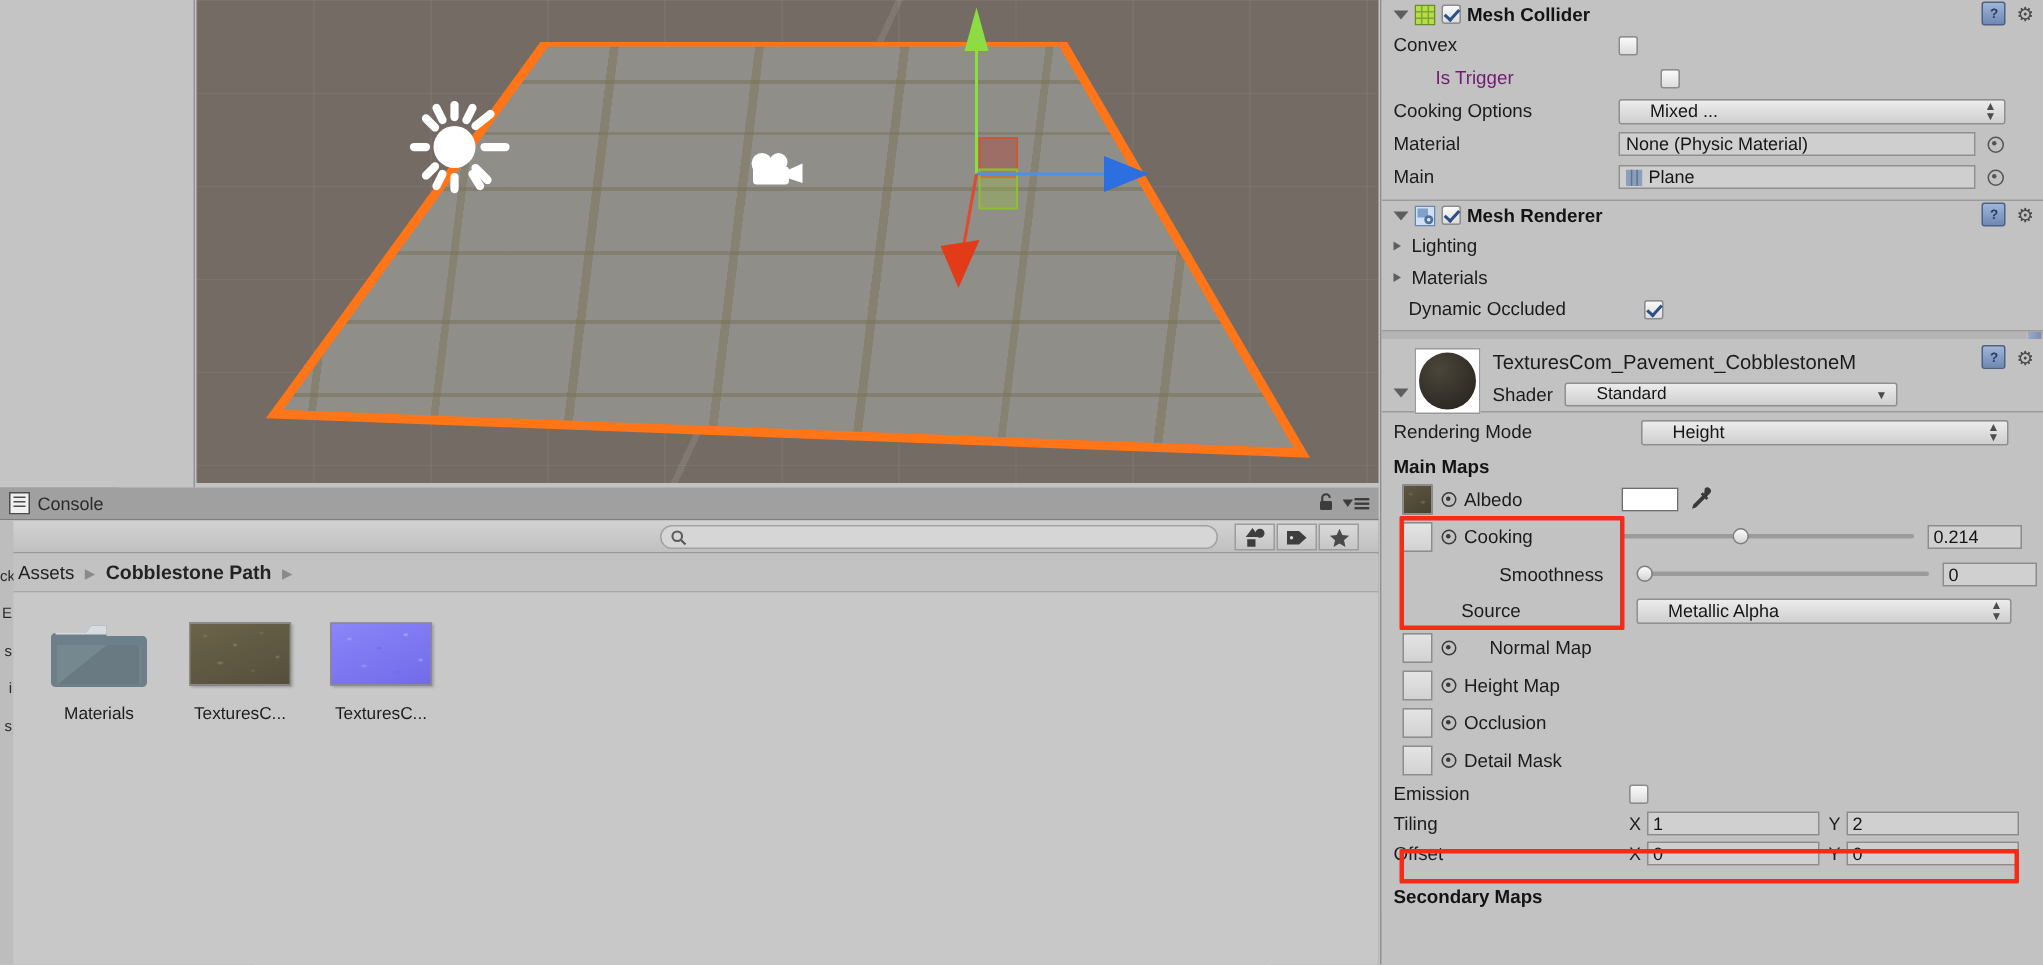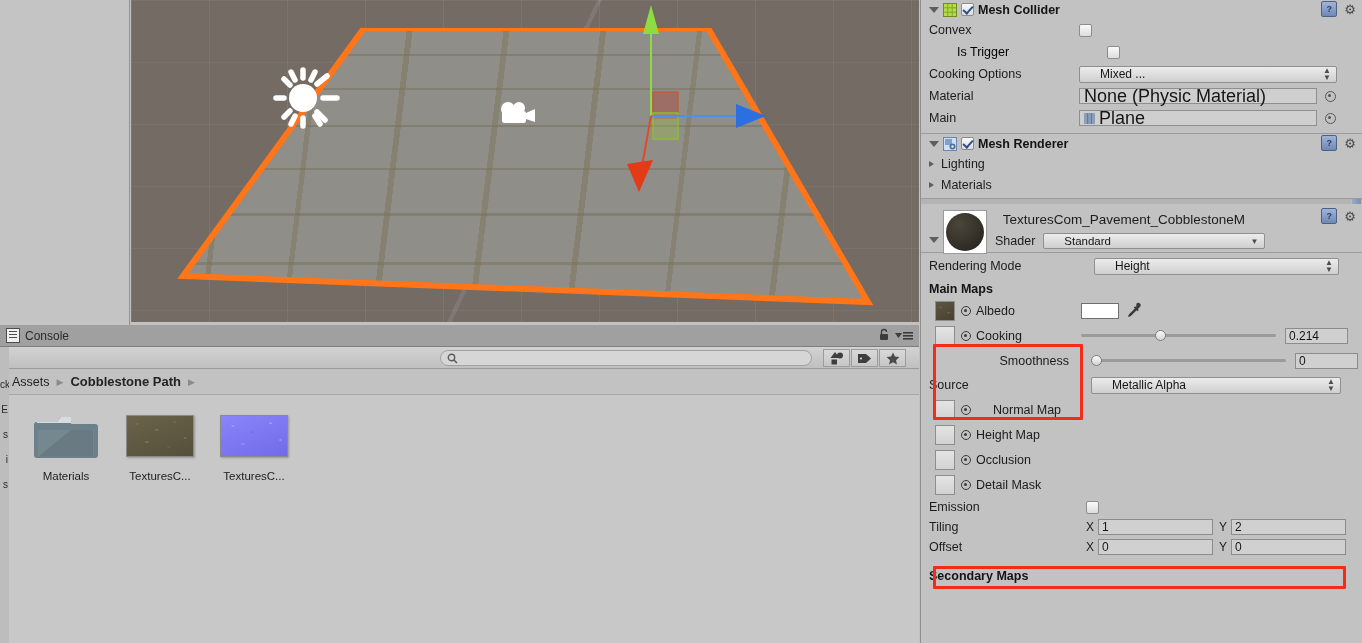--- a/index.html
+++ b/index.html
@@ -188,35 +188,35 @@
   .foldout.open{border-left:5px solid transparent;border-right:5px solid transparent;border-top:6px solid #5e5e5e;border-bottom:0;}
   .comp-title{font-weight:bold;font-size:12.5px;color:#141414;}
   .comp-icons{position:absolute;right:6px;top:1px;display:flex;align-items:center;gap:7px;}
   .help-ico{width:14px;height:14px;background:linear-gradient(to bottom,#9fb4d8,#6f88b4);
     border:1px solid #4e6183;border-radius:2px;display:flex;align-items:center;justify-content:center;
     color:#2a3c5c;font-size:9px;font-weight:bold;line-height:1;}
   .gear-ico{color:#4a4a4a;font-size:13px;line-height:1;}
 
   .row{display:flex;align-items:center;height:22px;position:relative;padding-left:8px;}
   .row .lbl{font-size:12.5px;color:#1c1c1c;width:150px;}
-  .row .lbl.dim{color:#000000;}
+  .row .lbl.dim{color:#701a75;}
   .row .lbl.ind{padding-left:28px;width:122px;}
 
   .ucheck{width:13px;height:13px;background:linear-gradient(to bottom,#fafafa,#dcdcdc);
     border:1px solid #8c8c8c;border-radius:2px;box-sizing:border-box;display:inline-block;position:relative;}
   .ucheck.on::after{content:"";position:absolute;left:3px;top:0px;width:4px;height:8px;
     border:solid #2b4f86;border-width:0 2.4px 2.4px 0;transform:rotate(42deg);}
 
   .popup{height:17px;background:linear-gradient(to bottom,#ececec,#cfcfcf);
     border:1px solid #8f8f8f;border-radius:2px;box-sizing:border-box;
     display:flex;align-items:center;padding:0 20px;font-size:12px;color:#161616;position:relative;}
   .popup .arrows{position:absolute;right:5px;top:50%;transform:translateY(-50%);
     font-size:8px;line-height:7px;color:#4c4c4c;text-align:center;}
   .objfield{height:16px;background:#cfcfcf;border:1px solid #8f8f8f;box-sizing:border-box;
-    display:flex;align-items:center;padding:0 4px;gap:4px;font-size:18px;color:#161616;}
+    display:flex;align-items:center;padding:0 4px;gap:4px;font-size:12px;color:#161616;}
   .dot-ico{width:11px;height:11px;border:1.5px solid #555;border-radius:50%;
     display:inline-block;position:relative;box-sizing:border-box;}
   .dot-ico::after{content:"";position:absolute;left:2.2px;top:2.2px;width:3px;height:3px;background:#555;border-radius:50%;}
 
   .sec-head{font-weight:bold;font-size:12.5px;color:#141414;padding:3px 0 2px 8px;}
   .tex-slot{width:20px;height:20px;border:1px solid #8d8d8d;box-sizing:border-box;
     background:linear-gradient(to bottom,#e4e4e4,#d2d2d2);}
   .tex-slot.albedo{background-color:#544d38;
     background-image:
       radial-gradient(ellipse 3px 2px at 25% 30%,#6e6750 0%,transparent 70%),
@@ -227,21 +227,21 @@
   .radio-ico::after{content:"";position:absolute;left:2px;top:2px;width:3px;height:3px;background:#3a3a3a;border-radius:50%;}
 
   .slider{position:relative;height:14px;display:flex;align-items:center;}
   .slider .track{width:100%;height:3px;background:#9b9b9b;border-radius:2px;}
   .slider .knob{position:absolute;width:11px;height:11px;border-radius:50%;
     background:linear-gradient(to bottom,#fbfbfb,#d4d4d4);border:1px solid #7e7e7e;box-sizing:border-box;}
   .numfield{height:16px;background:#d0d0d0;border:1px solid #8c8c8c;box-sizing:border-box;
     display:flex;align-items:center;padding:0 3px;font-size:12px;color:#151515;}
   .colorswatch{width:38px;height:16px;background:#ffffff;border:1px solid #6e6e6e;box-sizing:border-box;}
 
-  .mat-header{display:flex;align-items:flex-start;padding:6px 0 0 10px;gap:8px;position:relative;height:48px;box-sizing:border-box;text-align:right;}
+  .mat-header{display:flex;align-items:flex-start;padding:6px 0 0 10px;gap:8px;position:relative;height:48px;box-sizing:border-box;}
   .mat-preview{width:44px;height:44px;background:#fff;border:1px solid #9a9a9a;
     display:flex;align-items:center;justify-content:center;box-sizing:border-box;}
   .mat-ball{width:38px;height:38px;border-radius:50%;
     background:radial-gradient(circle at 36% 30%, #4b4639 0%, #35312a 55%, #23201b 100%);}
   .mat-name{font-size:13.5px;color:#1c1c1c;white-space:nowrap;overflow:hidden;width:250px;}
 
   .red-box{position:absolute;border:3px solid #f22c16;box-sizing:border-box;pointer-events:none;border-radius:1px;}
   .divider{height:1px;background:#9b9b9b;}
 </style>
 </head>
@@ -475,20 +475,24 @@
         </span>
       </div>
       <div class="row" style="height:21px">
         <span class="foldout" style="margin-right:7px"></span>
         <span class="lbl">Lighting</span>
       </div>
       <div class="row" style="height:21px">
         <span class="foldout" style="margin-right:7px"></span>
         <span class="lbl">Materials</span>
       </div>
+      <div class="row" style="height:22px;padding-left:18px">
+        <span class="lbl" style="width:157px">Dynamic Occluded</span>
+        <span class="ucheck on"></span>
+      </div>
       <div style="height:3px"></div>
     </div>
 
     <div style="height:5px;background:#b4b4b4"></div>
     <div class="comp" style="border-bottom:none">
       <div class="mat-header">
         <span class="foldout open" style="position:absolute;left:8px;top:33px"></span>
         <span class="mat-preview" style="margin-left:12px">
           <span class="mat-ball"></span>
         </span>
@@ -552,21 +556,21 @@
         <span class="slider" style="width:195px;margin-left:12px">
           <span class="track"></span>
           <span class="knob" style="left:0%"></span>
         </span>
         <span class="numfield" style="width:63px;margin-left:9px">
           <span>0</span>
         </span>
       </div>
 
       <div class="row" style="height:24px">
-        <span class="lbl" style="width:150px;text-align:left;padding-right:20px;box-sizing:border-box">Source</span>
+        <span class="lbl" style="width:150px;text-align:center;padding-right:20px;box-sizing:border-box">Source</span>
         <span class="popup" style="width:250px;margin-left:12px">
           <span>Metallic Alpha</span>
           <span class="arrows">▲<br>▼</span>
         </span>
       </div>
 
       <div class="row" style="height:25px">
         <span style="width:32px;display:flex;justify-content:center">
           <span class="tex-slot"></span>
         </span>

